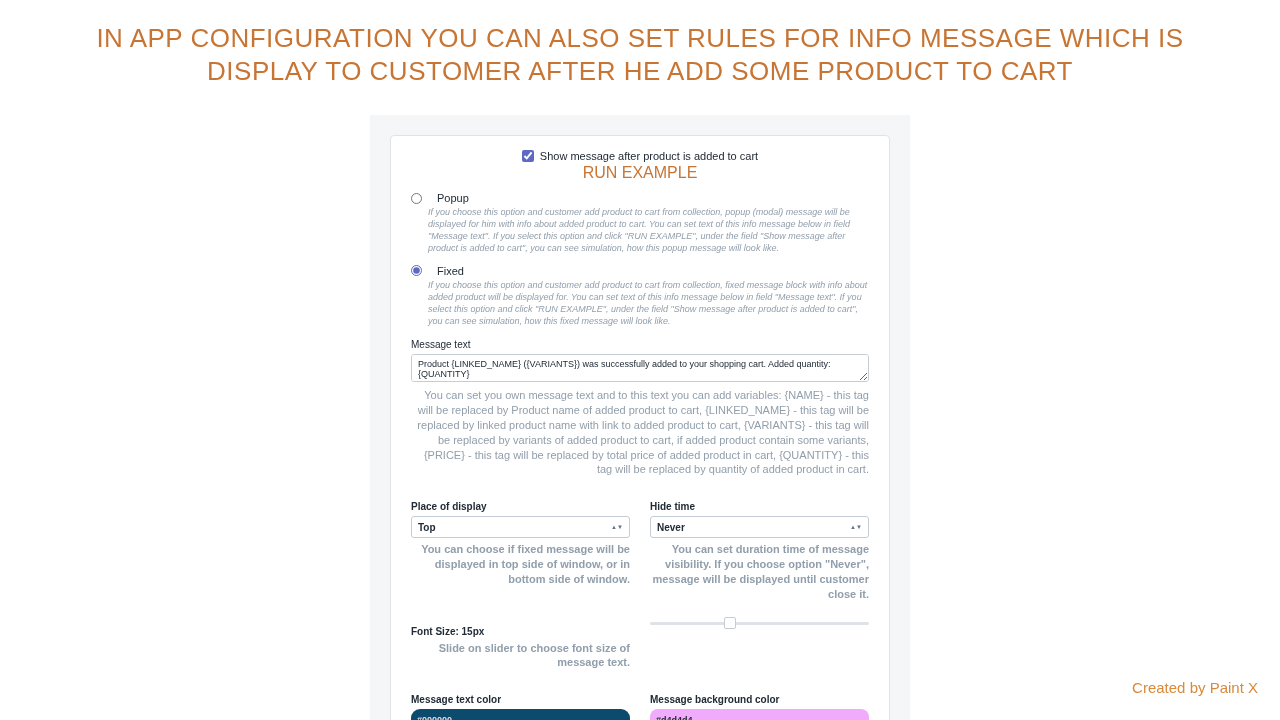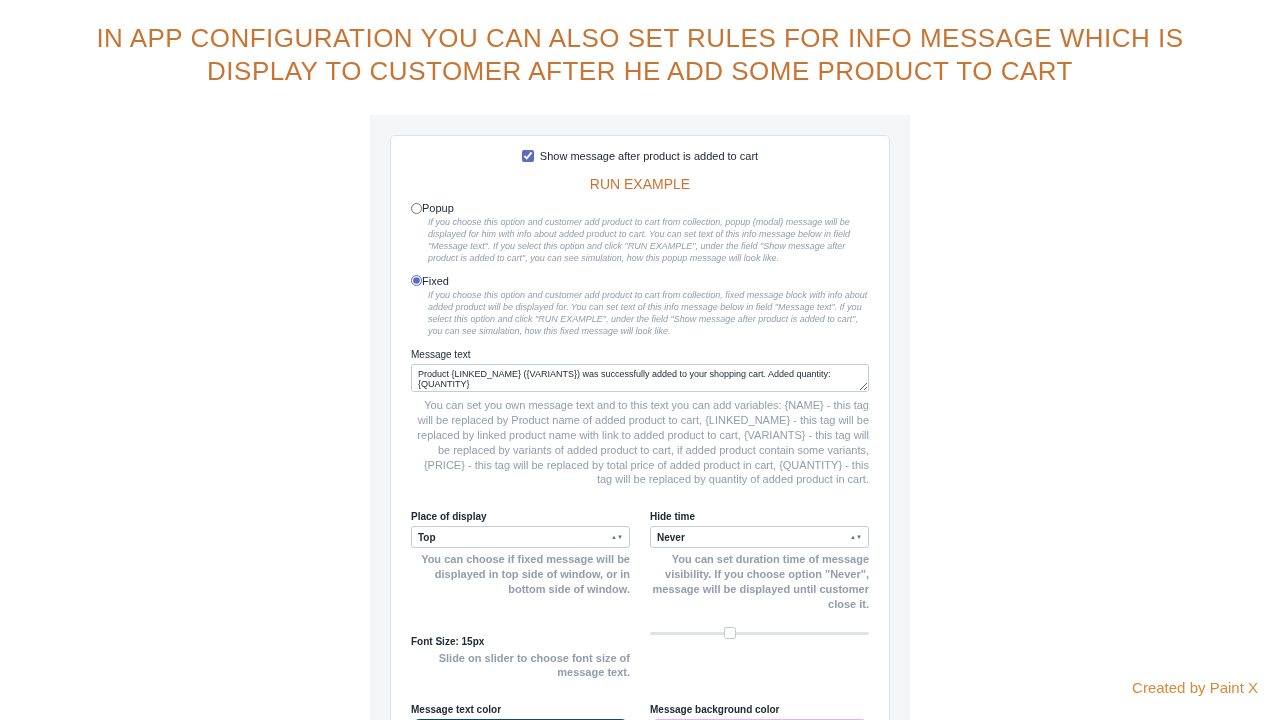--- a/index.html
+++ b/index.html
@@ -3,22 +3,22 @@
 <meta charset="utf-8">
 <style>
   * { box-sizing: border-box; margin: 0; padding: 0; }
   body { font-family: -apple-system, BlinkMacSystemFont, "Segoe UI", Arial, sans-serif; background: #fff; width: 1280px; height: 720px; position: relative; overflow: hidden;}
   .headline { text-align: center; padding: 22px 60px 10px; color: #c87534; font-size: 26px; font-weight: 400; letter-spacing: .5px; line-height: 1.25;}
   .panel-wrap { background:#f4f6f8; width:540px; margin:18px auto 0; padding:20px 0 0;}
   .panel { background:#fff; width:500px; margin:0 auto; border:1px solid #e1e3e5; border-radius:4px; padding:14px 20px 20px; font-size:10px; color:#637381;}
   .center { text-align:center;}
   .chk { display:inline-flex; align-items:center; gap:6px; font-size:11px; color:#212b36;}
   .chk input { accent-color:#5c6ac4; width:12px; height:12px;}
-  .run { color:#c87534; font-size:14px; margin-top:12px; font-weight:500;}
-  .radio-row { display:flex; align-items:center; gap:0; margin-top:10px;}
+  .run { color:#c87534; font-size:16px; margin-top:0; font-weight:500;}
+  .radio-row { display:flex; align-items:center; gap:15px; margin-top:10px;}
   .radio-row input { width:11px; height:11px; accent-color:#5c6ac4;}
   .radio-row label { font-size:11px; color:#212b36;}
   .desc { font-size:9px; line-height:1.35; color:#919eab; margin:2px 0 0 17px; font-style:italic;}
   .label { font-size:10px; color:#212b36; margin-top:12px; display:block;}
   textarea.msg { width:100%; height:28px; border:1px solid #c4cdd5; border-radius:3px; font-size:9px; padding:4px 6px; color:#212b36; resize:both; font-family:inherit; margin-top:4px;}
   .help { font-size:11px; color:#919eab; line-height:1.35; margin-top:4px;text-align:right;}
   .grid2 { display:flex; gap:20px; margin-top:12px;font-weight:bold;}
   .col { flex:1;}
   .select { border:1px solid #c4cdd5; border-radius:3px; height:22px; display:flex; align-items:center; justify-content:space-between; padding:4px 6px; font-size:10px; color:#212b36; margin-top:4px;}
   .sel-arrows { display:flex; flex-direction:column; line-height:4px; font-size:6px; color:#637381;}

